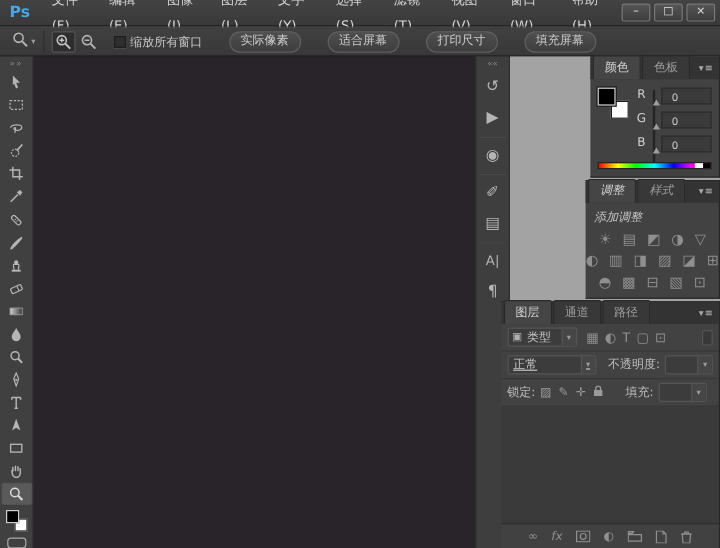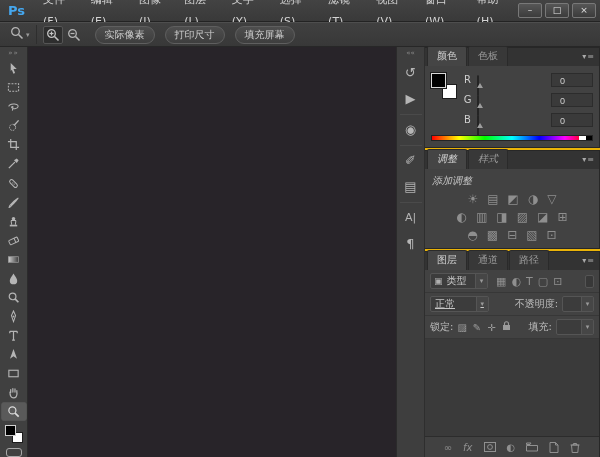--- a/index.html
+++ b/index.html
@@ -28,21 +28,21 @@
   .opt-zoom-btn { width:20px; height:18px; display:flex; align-items:center; justify-content:center;
     border-radius:2px; margin-right:1px; }
   .opt-zoom-btn.pressed { background:#2e2e2e; border:1px solid #555; }
   .opt-check { display:flex; align-items:center; gap:4px; margin-left:10px; }
   .cb { width:10px; height:10px; background:#2e2e2e; border:1px solid #1f1f1f;
     box-shadow:0 1px 0 rgba(255,255,255,.08); }
   .opt-label { font-size:10px; color:#c8c8c8; }
   .opt-check.disabled .opt-label { color:#7d7d7d; }
   .opt-check.disabled .cb { opacity:.5; }
   .opt-btn { font-size:10px; color:#cccccc; background:linear-gradient(#4e4e4e,#3e3e3e);
-    border:1px solid #5f5f5f; border-radius:9px; padding:2px 9px; margin-left:10px; line-height:1.2;font-family:Liberation Serif, serif; }
+    border:1px solid #5f5f5f; border-radius:9px; padding:2px 9px; margin-left:22px; line-height:1.2;font-family:Liberation Serif, serif; }
 
   
   #tools { position:absolute; left:0; top:47px; width:28px; height:410px;
     background:#404040; border-right:1px solid #2b2b2b; display:flex; flex-direction:column;
     align-items:center; padding-top:2px; }
   .tools-grip { color:#8b8b8b; font-size:7px; line-height:8px; letter-spacing:1px; margin-bottom:2px; }
   .tool { width:26px; height:19.5px; display:flex; align-items:center; justify-content:center; }
   .tool svg { display:block; }
   .tool.selected { background:#5a5a5a; border-radius:2px; box-shadow:inset 0 0 1px #222; }
   .swatches { position:relative; width:20px; height:20px; margin-top:3px; }
@@ -60,21 +60,21 @@
     background:#3e3e3e; border-left:1px solid #2b2b2b; border-right:1px solid #2e2e2e;
     display:flex; flex-direction:column; align-items:center; padding-top:2px; }
   .dock-grip { color:#8b8b8b; font-size:7px; margin-bottom:3px; }
   .dock-icon { width:24px; height:24px; display:flex; align-items:center; justify-content:center;
     color:#b5b5b5; font-size:13px; margin-bottom:2px; }
   .dock-sep { width:22px; height:1px; background:#323232; border-bottom:1px solid #4a4a4a; margin:2px 0; }
   .dock-ab { font-size:11px; letter-spacing:0; }
 
   
   #panels { position:absolute; left:425px; top:47px; width:175px; height:410px;
-    background:#eab308; display:flex; flex-direction:column; }
+    background:#a3a3a3; display:flex; flex-direction:column;align-items:flex-end; }
   .pgroup { background:#424242; border:1px solid #272727; border-left:none; margin-bottom:2px;
     display:flex; flex-direction:column; }
   .tabstrip { height:18px; background:#333333; display:flex; align-items:flex-end; padding-left:2px; position:relative; }
   .tab { font-size:10px; padding:2px 9px 3px; color:#9c9c9c; background:#383838;
     border:1px solid #2a2a2a; border-bottom:none; border-radius:2px 2px 0 0; margin-right:1px; }
   .tab.active { background:#454545; color:#d2d2d2; }
   .pmenu { position:absolute; right:4px; top:4px; color:#aaa; font-size:8px; letter-spacing:1px; }
 
   
   #color-content { display:flex; padding:7px 6px 3px; gap:6px; }
@@ -168,21 +168,26 @@
         <line x1="5.5" y1="3.5" x2="5.5" y2="7.5" stroke="#c5c5c5" stroke-width="1.2"></line>
       </svg>
   </div>
   <div class="opt-zoom-btn">
     <svg width="14" height="14" viewBox="0 0 14 14">
         <circle cx="5.5" cy="5.5" r="3.8" fill="none" stroke="#b5b5b5" stroke-width="1.3"></circle>
         <line x1="8.5" y1="8.5" x2="12.5" y2="12.5" stroke="#b5b5b5" stroke-width="1.6"></line>
         <line x1="3.5" y1="5.5" x2="7.5" y2="5.5" stroke="#b5b5b5" stroke-width="1.2"></line>
       </svg>
   </div>
+  <div class="opt-check">
+    <span class="cb"></span>
+    <span class="opt-label">缩放所有窗口</span>
+  </div>
   <div class="opt-btn">实际像素</div>
+  <div class="opt-btn">适合屏幕</div>
   <div class="opt-btn">打印尺寸</div>
   <div class="opt-btn">填充屏幕</div>
 </div>
 
 <div id="tools">
   <div class="tools-grip">»»</div>
   <div class="tool">
     <svg width="13" height="13" viewBox="0 0 14 14">
         <polygon points="4,1 10.5,7.5 7,7.5 8.7,11.8 6.9,12.6 5.2,8.4 4,9.6" fill="#b5b5b5"></polygon>
       </svg>
@@ -409,21 +414,21 @@
         <span>▢</span>
         <span>⊡</span>
       </div>
       <span class="filter-toggle" style="margin-left:auto;"></span>
     </div>
     <div class="lrow">
       <div class="combo blend-combo">
         <span class="combo-text">正常</span>
         <span class="combo-arrow">▾</span>
       </div>
-      <span class="small-label" style="margin-left:22px;">不透明度:</span>
+      <span class="small-label" style="margin-left:6px;">不透明度:</span>
       <div class="combo val-combo">
         <span class="combo-text"></span>
         <span class="combo-arrow">▾</span>
       </div>
     </div>
     <div class="lrow">
       <span class="small-label">锁定:</span>
       <div class="lock-icons">
         <span>▨</span>
         <span>✎</span>

